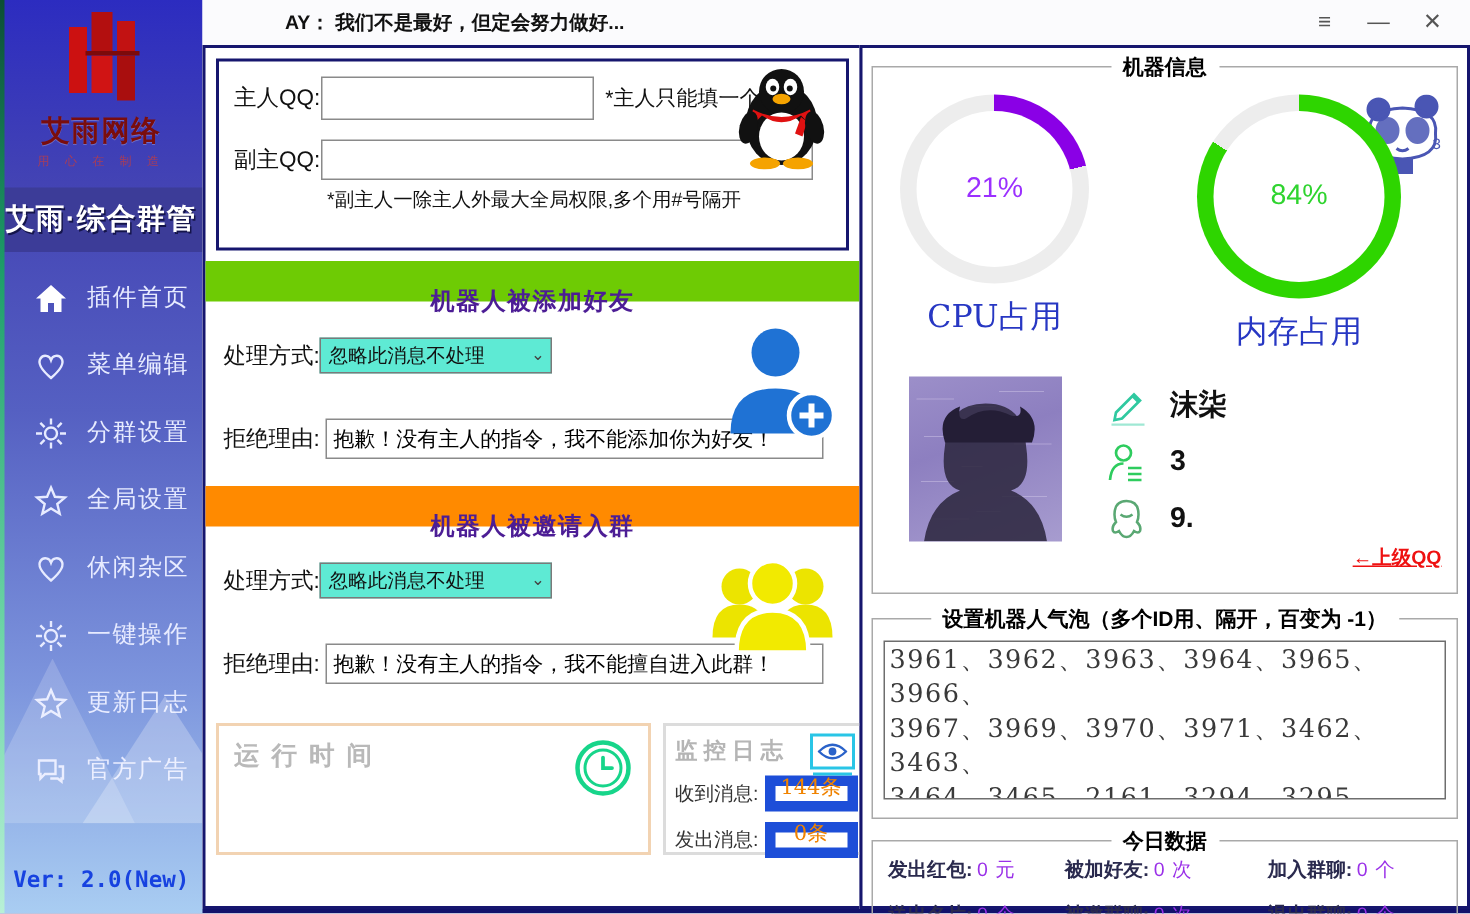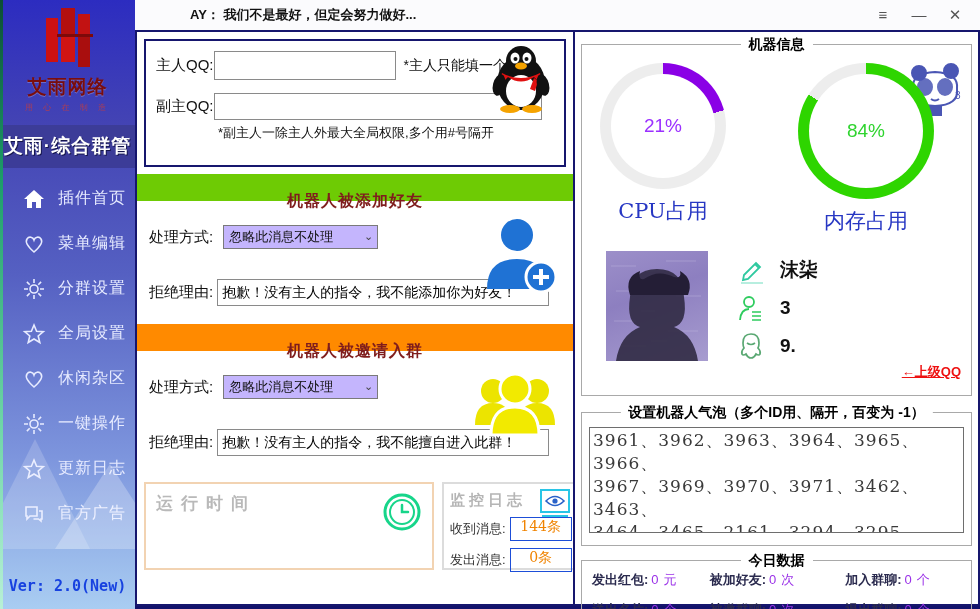--- a/index.html
+++ b/index.html
@@ -51,49 +51,49 @@
   .tinput { border:1px solid #8a8a8a; background:#fff; height:29px; font-size:14px; padding:0 4px; }
   .master-input { width:182px; }
   .note { font-size:14px; color:#111; margin-left:8px; white-space:nowrap; }
   .deputy-row { margin-top:13px; }
   .deputy-input { width:328px; height:27px; }
   .note2 { font-size:13px; color:#111; text-align:center; margin-top:4px; }
   .penguin { position:absolute; right:12px; top:2px; }
 
   
   .bar { height:27px; display:flex; align-items:center; justify-content:center; }
-  .bar span { color:#7f1d1d; font-weight:bold; font-size:16px; letter-spacing:1px;margin-top:28px; }
+  .bar span { color:#4c1d95; font-weight:bold; font-size:16px; letter-spacing:1px;margin-top:28px; }
   .bar-green  { background:#6ecb04; }
   .bar-orange { background:#ff8a00; }
 
   .sect { position:relative; padding:24px 10px 18px 12px; }
-  .combo { position:relative; width:155px; height:24px; border:1px solid #7a7a7a; background:#c4b5fd;
-    display:flex; align-items:center; padding:0 18px 0 5px; margin-left:10px; cursor:pointer; }
+  .combo { position:relative; width:155px; height:24px; border:1px solid #7a7a7a; background:#5eead4;
+    display:flex; align-items:center; padding:0 18px 0 5px; margin-left:0; cursor:pointer; }
   .combo-text { font-size:13px; color:#111; white-space:nowrap; overflow:hidden; }
   .combo-arrow { position:absolute; right:4px; top:4px; font-size:11px; color:#444; }
   .reason-row { margin-top:30px; }
   .reason-input { width:332px; height:27px; margin-left:4px; font-size:14px; }
   .sect-icon { position:absolute; right:14px; top:12px; }
 
   
   .bottom-row { display:flex; margin:8px 7px 0 7px; gap:8px; }
   .runtime-box { position:relative; flex:0 0 290px; height:88px; border:2px solid #f2d3b2; padding:8px 10px; }
   .runtime-title { color:#b9b9b9; font-weight:bold; font-size:17px; letter-spacing:8px; }
   .runtime-value { text-align:center; color:#e8120e; font-weight:bold; font-size:23px; margin-top:14px;
     font-family:"DejaVu Serif",serif; }
   .clock-wrap { position:absolute; right:10px; top:8px; }
   .monitor-box { position:relative; flex:1; height:88px; border:2px solid #dcdcdc; padding:5px 6px; }
   .monitor-title { color:#b5b5b5; font-weight:bold; font-size:15px; letter-spacing:4px; display:inline-block; margin-top:2px; }
   .eye-btn { position:absolute; right:8px; top:5px; width:30px; height:24px; border:2px solid #29c5e6;
     background:#fff; display:flex; align-items:center; justify-content:center; cursor:pointer; }
   .eye-underline { position:absolute; right:10px; top:31px; width:26px; height:2px; background:#29c5e6; }
   .mon-row { display:flex; align-items:center; margin-top:7px; }
   .mon-label { font-size:13px; color:#333; white-space:nowrap; }
-  .mon-val-box { border:1px solid #1d4ed8; min-width:62px; height:24px; margin-left:4px;
-    display:flex; align-items:flex-start; justify-content:center; }
+  .mon-val-box { border:7px solid #1d4ed8; min-width:62px; height:24px; margin-left:4px;
+    display:flex; align-items:flex-end; justify-content:center; }
   .mon-val { color:#f08300; font-size:14px; font-family:"DejaVu Serif",serif; }
 
   
   .fieldset { position:relative; border:1px solid #a9a9a9; margin:10px 6px 0 6px; }
   .legend { position:absolute; top:-9px; left:50%; transform:translateX(-50%); background:#fff;
     padding:0 8px; font-size:14px; font-weight:bold; color:#000; white-space:nowrap; }
   #fs-machine { height:352px; margin-top:12px; }
   .gauges { display:flex; justify-content:flex-start; padding:18px 0 0 18px; gap:72px; }
   .gauge-block { text-align:center; }
   .gauge { position:relative; border-radius:50%; }

